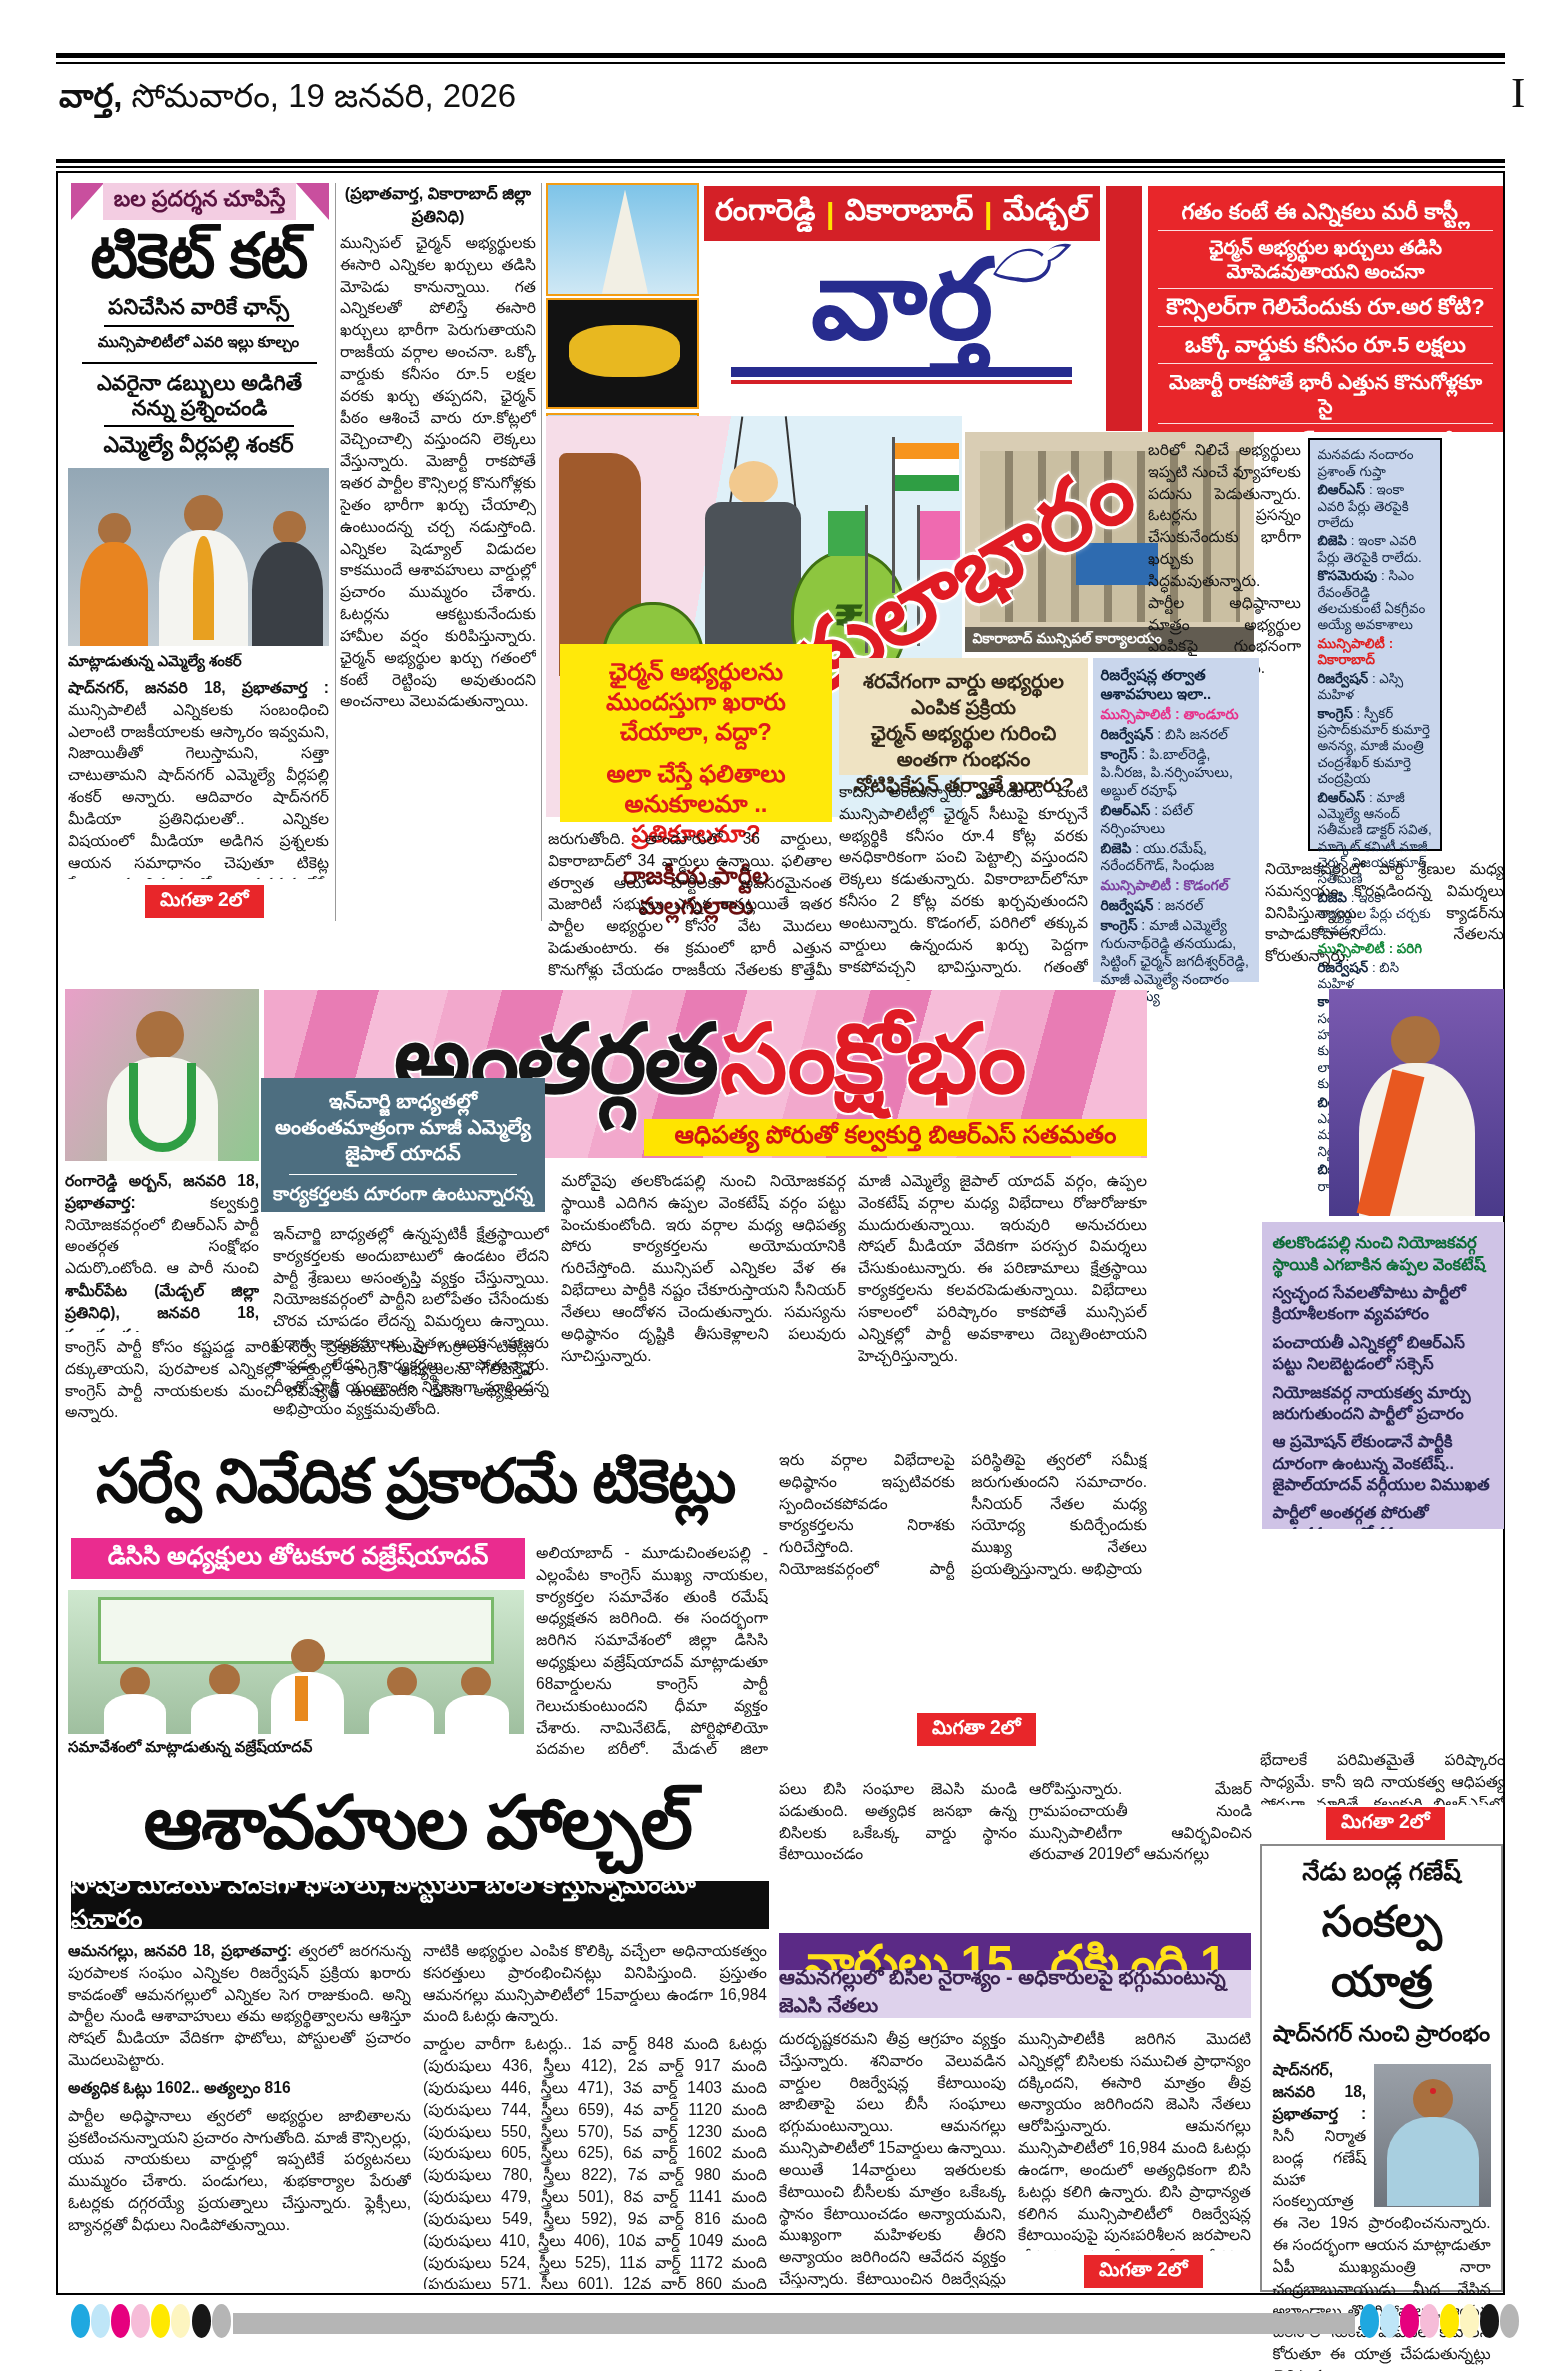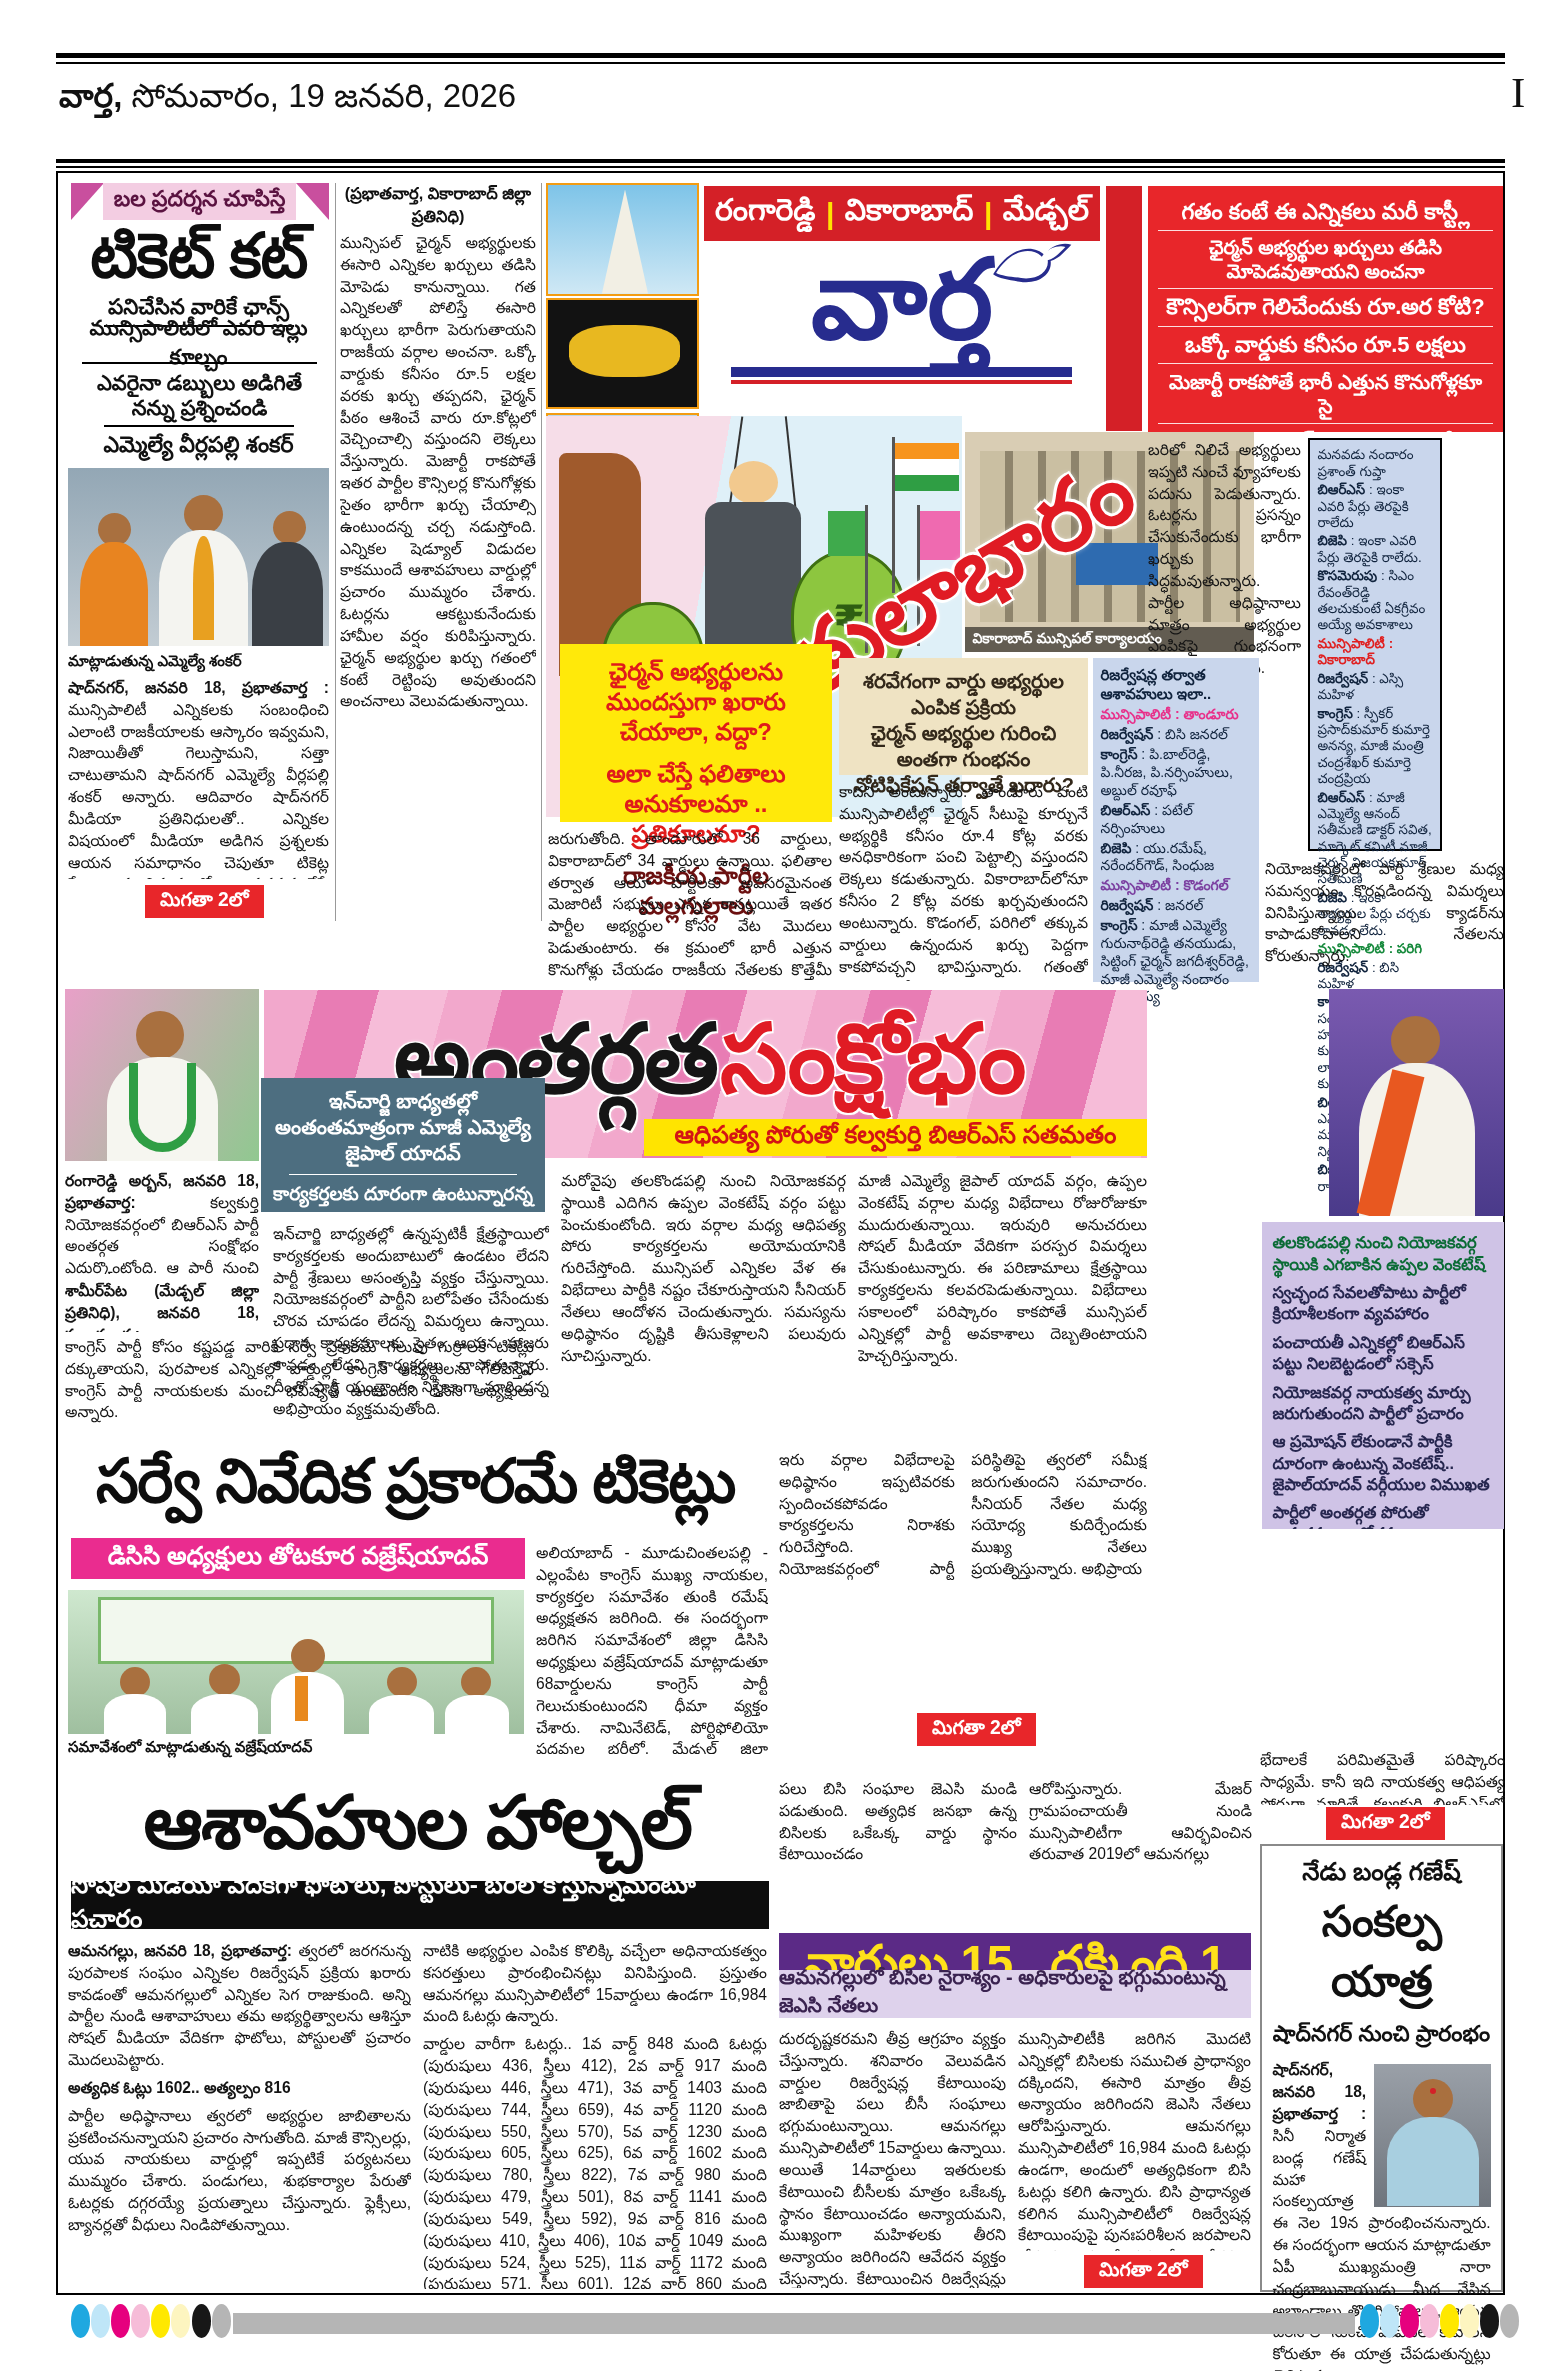--- a/index.html
+++ b/index.html
@@ -79,21 +79,21 @@
   <div class="a rule" style="left:56px;top:166px;width:1449px;height:1.5px"></div>
 
   <div class="a" style="left:56px;top:171px;width:1449px;height:2124px;border:2.2px solid #000"></div>
 
   <div class="a tri" style="left:71px;top:183px;border-top:37px solid #c94f9e;border-right:33px solid transparent"></div>
   <div class="a tri" style="left:296px;top:183px;border-top:37px solid #c94f9e;border-left:33px solid transparent"></div>
   <div class="a kick" style="left:103px;top:183px;width:193px;height:37px">బల ప్రదర్శన చూపిస్తే</div>
   <div class="a bighead" style="left:65px;top:220px;width:267px;font-size:62px">టికెట్ కట్</div>
   <div class="a deck" style="left:71px;top:295px;width:255px;font-size:21.5px">పనిచేసిన వారికే ఛాన్స్</div>
   <div class="a rule" style="left:104px;top:325px;width:190px;height:1.5px"></div>
-  <div class="a deck" style="left:71px;top:316px;width:255px;font-size:21px">మున్సిపాలిటీలో ఎవరి ఇల్లు కూల్చం</div>
+  <div class="a deck" style="left:71px;top:333px;width:255px;font-size:15px">మున్సిపాలిటీలో ఎవరి ఇల్లు కూల్చం</div>
   <div class="a rule" style="left:82px;top:362px;width:235px;height:1.5px"></div>
   <div class="a deck" style="left:82px;top:370px;width:235px;font-size:21px;line-height:1.2">ఎవరైనా డబ్బులు అడిగితే నన్ను ప్రశ్నించండి</div>
   <div class="a rule" style="left:104px;top:425px;width:190px;height:1.5px"></div>
   <div class="a deck" style="left:71px;top:432px;width:255px;font-size:22px">ఎమ్మెల్యే వీర్లపల్లి శంకర్</div>
 
   <div class="photo" style="left:68px;top:468px;width:261px;height:178px;background:linear-gradient(#93a7b5,#c2ccd3)">
     <div class="head" style="left:30px;top:45px;width:33px;height:33px"></div>
     <div class="torso" style="left:12px;top:74px;width:68px;height:104px;background:#e88420"></div>
     <div class="head" style="left:116px;top:27px;width:39px;height:39px"></div>
     <div class="torso" style="left:91px;top:62px;width:89px;height:116px;background:#f4f4f0"></div>

